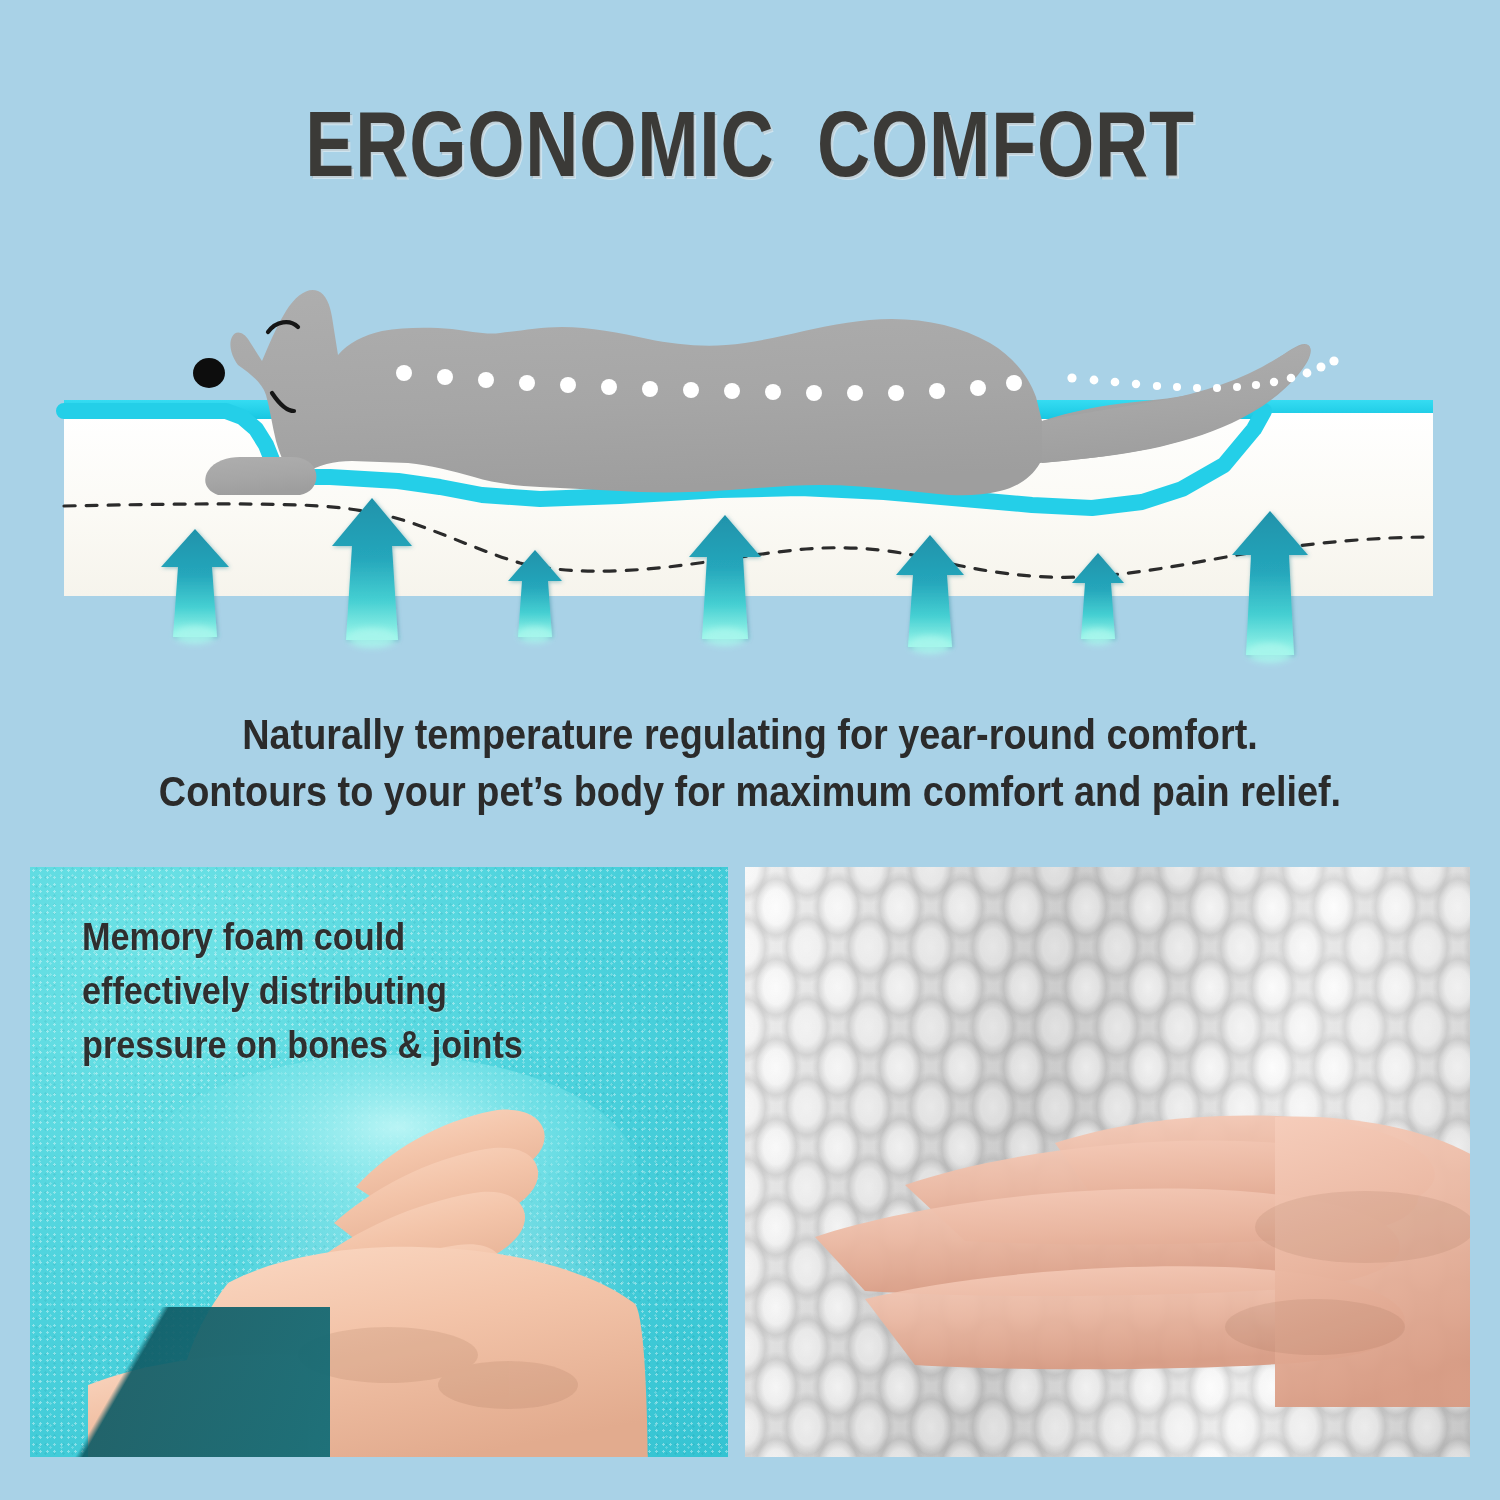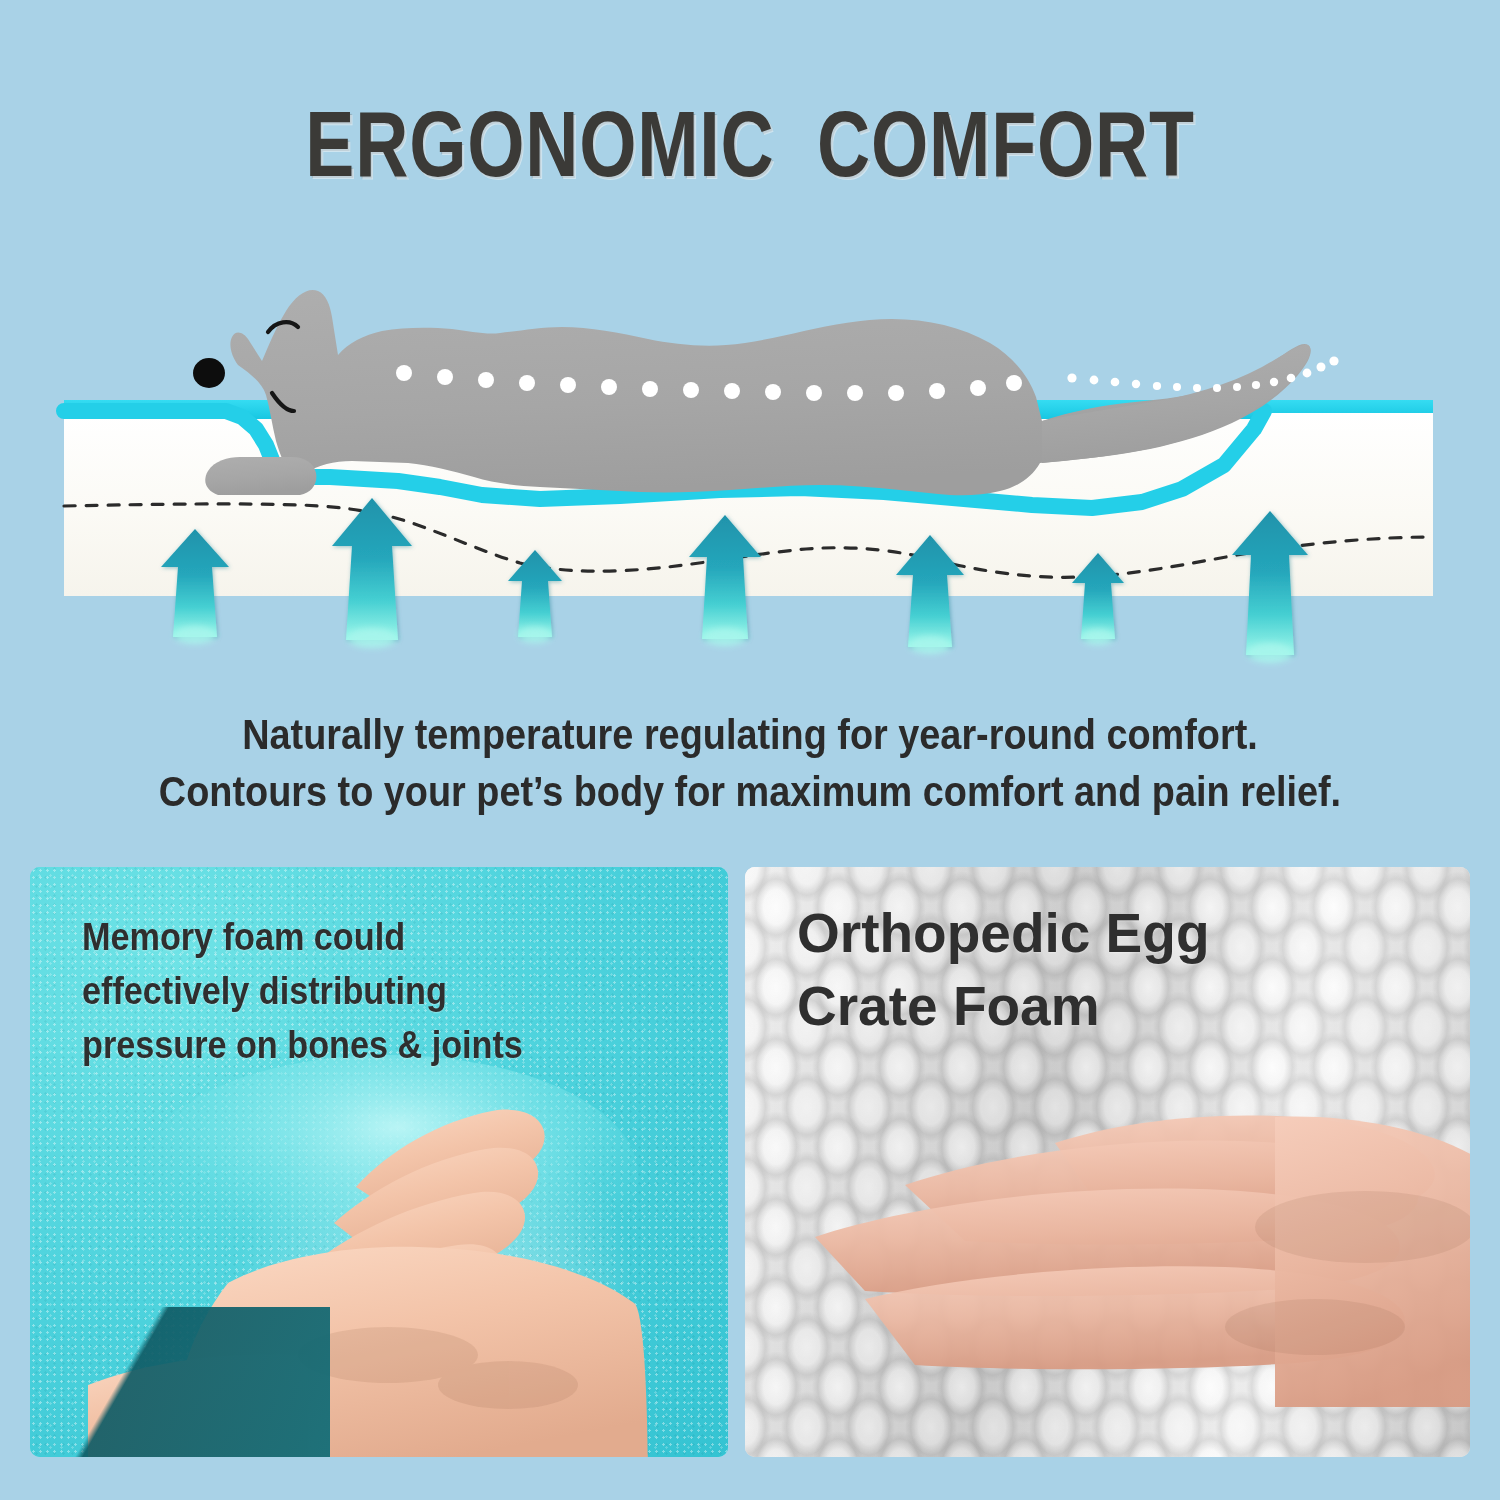--- a/index.html
+++ b/index.html
@@ -37,21 +37,21 @@
     text-align:center;color:#2b2b2b;
     font-weight:bold;
     font-size:43px;
     line-height:57px;
     transform:scaleX(0.88);
     transform-origin:center top;
   }
   .subcopy div{white-space:nowrap;}
 
   
-  .panel{position:absolute;top:867px;height:590px;overflow:hidden;border-radius:10px;}
+  .panel{position:absolute;top:867px;height:590px;overflow:hidden;}
   .panel-left{left:30px;width:698px;background:#53d8e0;}
   .panel-right{left:745px;width:725px;background:#e9e9e9;}
 
   
   .foam-teal{
     position:absolute;inset:0;
     background:
       radial-gradient(circle at 58% 72%, rgba(255,255,255,.55) 0%, rgba(255,255,255,0) 34%),
       radial-gradient(ellipse at 20% 15%, #6fe3e6 0%, #4ed3dd 48%, #34c3d2 100%);
   }
@@ -345,19 +345,15 @@
       <path d="M60,160 C150,130 300,108 444,112 C552,115 626,134 642,160 C656,186 616,206 530,212 C410,220 230,222 110,214 Z" fill="url(#skinR)" opacity=".96"></path>
       <path d="M110,222 C200,200 340,186 470,190 C570,194 636,212 648,236 C660,262 620,280 540,286 C430,294 260,294 160,288 Z" fill="url(#skinR)" opacity=".94"></path>
 
       <path d="M520,40 C600,36 700,56 742,96 C760,114 760,330 760,330 L520,330 Z" fill="url(#skinR)" opacity=".96"></path>
       <g opacity=".13" fill="#8e5f45">
         <ellipse cx="610" cy="150" rx="110" ry="36"></ellipse>
         <ellipse cx="560" cy="250" rx="90" ry="28"></ellipse>
       </g>
     </svg>
 
-    <div class="panel-caption cap-right">
-      <div>Orthopedic Egg</div>
-      <div>Crate Foam</div>
-    </div>
   </div>
 
 </div>
 
 </body></html>

